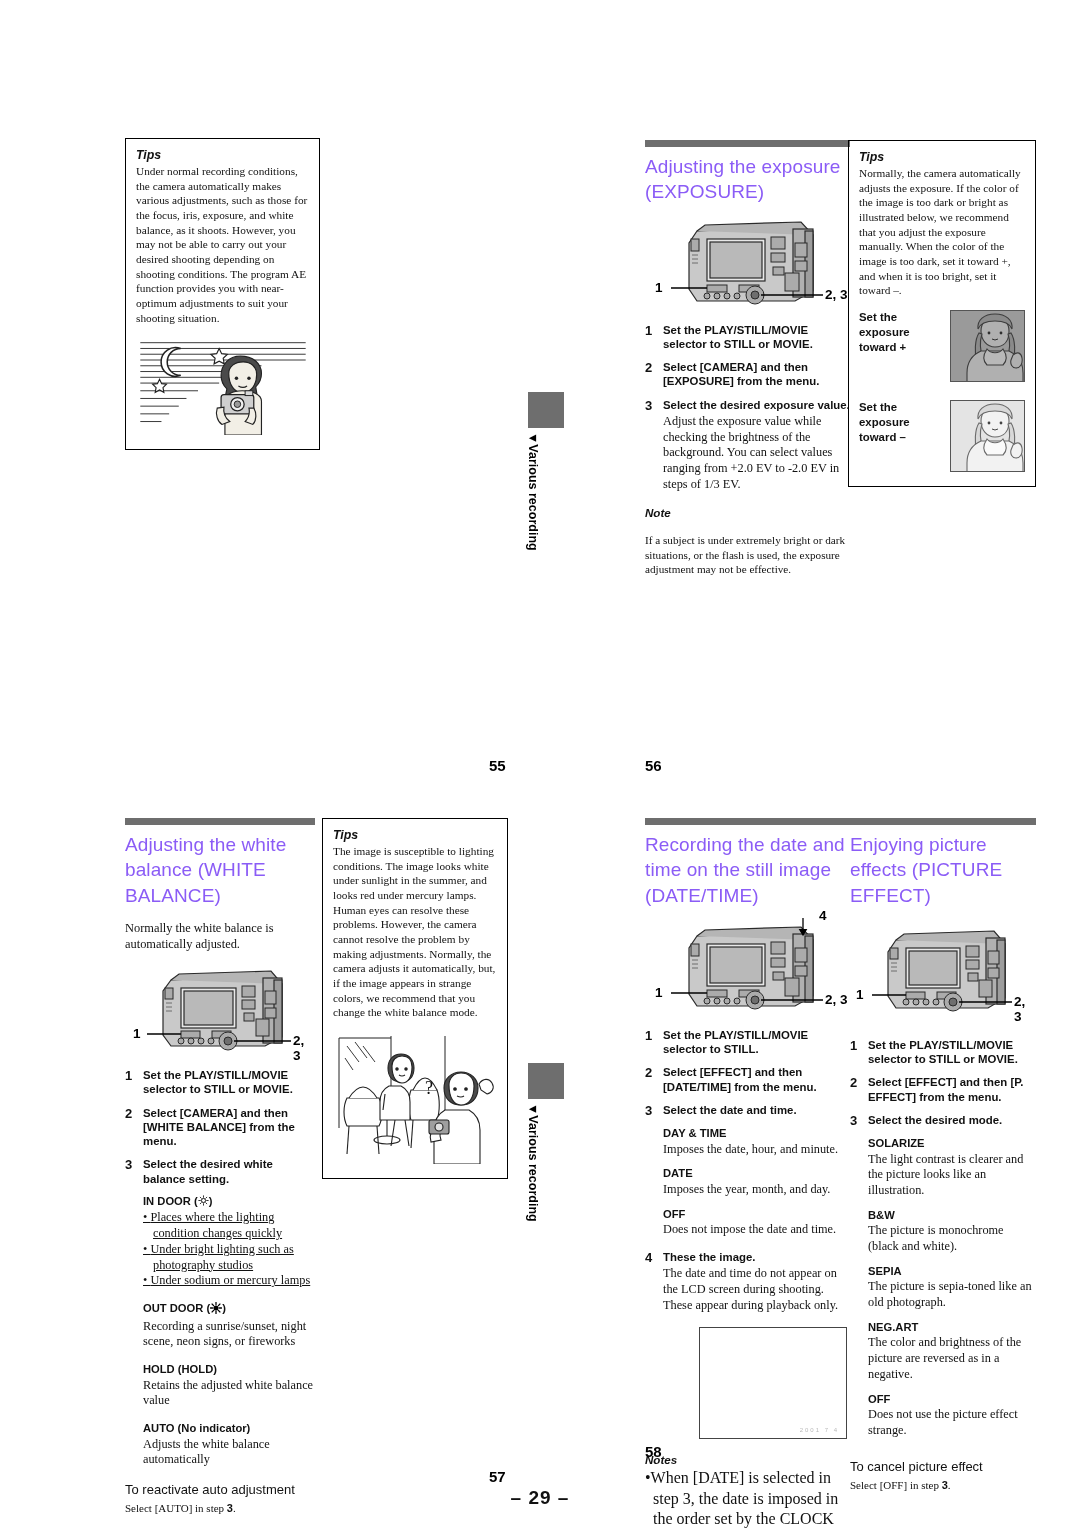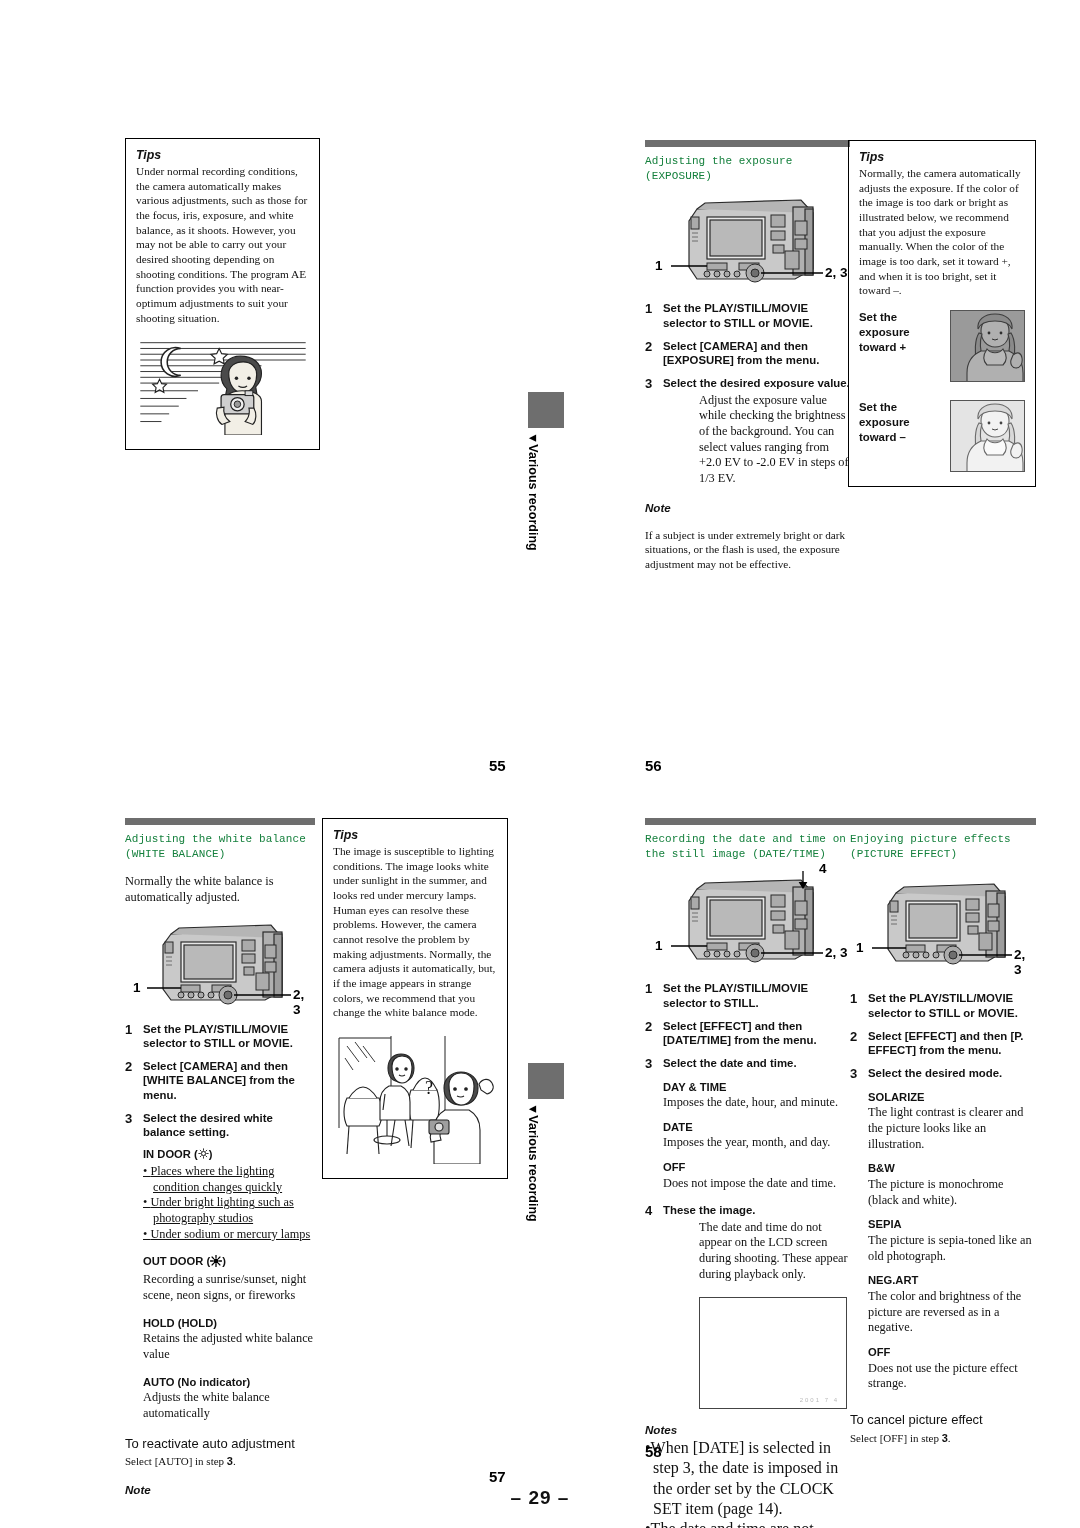--- a/index.html
+++ b/index.html
@@ -9,42 +9,42 @@
     font-family: "Liberation Serif", serif;
     color: #111;
     position: relative;
     overflow: hidden;
   }
   .page { position: absolute; }
 
   
   .hdr-rule { height: 7px; background: #6e6e6e; margin-bottom: 7px; }
   .sect-title {
-    font-family: Liberation Mono, monospace;
-    font-size: 11px; line-height: 1.33; color: #15803d;
+    font-family: Liberation Sans, sans-serif;
+    font-size: 19px; line-height: 1.33; color: #8b5cf6;
     font-weight: 400; letter-spacing: .1px;
   }
   .lead {
     font-family: "Liberation Serif", serif;
     font-size: 12.4px; line-height: 1.30; margin-top: 12px;
   }
   .steps { margin-top: 10px; }
   .step { display: flex; gap: 7px; margin-bottom: 9px; }
   .step-num {
     font-family: "Liberation Sans", sans-serif;
     font-weight: bold; font-size: 13px; min-width: 11px; line-height: 1.25;
   }
   .step-body { flex: 1; }
   .step-title {
     font-family: "Liberation Sans", sans-serif;
     font-weight: bold; font-size: 11.4px; line-height: 1.25;
   }
   .step-text {
     font-family: "Liberation Serif", serif;
-    font-size: 12.3px; line-height: 1.28; margin-top: 2px; margin-left: 36px;
+    font-size: 12.3px; line-height: 1.28; margin-top: 2px;
   }
   .opt { margin-top: 9px; }
   .opt-name {
     font-family: "Liberation Sans", sans-serif;
     font-weight: bold; font-size: 11.2px; line-height: 1.3;
   }
   .opt-desc { font-size: 12.3px; line-height: 1.28; margin-top: 1px; }
   .opt-bullets { list-style: none; margin-top: 1px; text-decoration: underline; }
   .opt-bullets li {
     font-size: 12.3px; line-height: 1.28;

